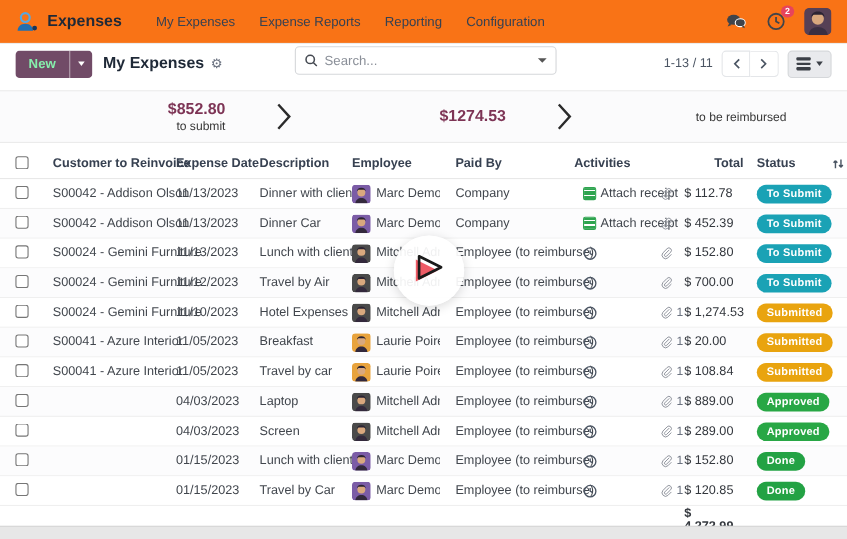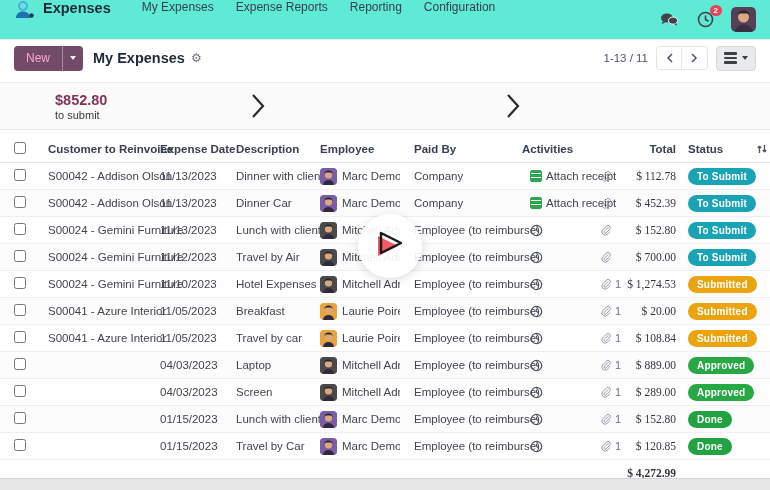--- a/index.html
+++ b/index.html
@@ -1,34 +1,34 @@
 <!DOCTYPE html>
 <html style="--brand: #714B67; --kpi: #7d3455;"><head>
 <meta charset="utf-8">
 <style>
   * { margin:0; padding:0; box-sizing:border-box; }
   html,body { width:770px; height:490px; overflow:hidden; background:#fff;
     font-family:"Liberation Sans","DejaVu Sans",sans-serif; color:#374151; }
 
   
-  .topnav { height:40px; display:flex; padding:0 14px;
-    border-bottom:1px solid #ececec; background:#5eead4; }
+  .topnav { height:40px; display:flex; align-items:center; padding:0 14px;
+    border-bottom:1px solid #ececec; background:#f97316; }
   .app-icon { width:22px; height:20px; margin-right:7px; }
   .app-name { font-size:14.5px; font-weight:bold; color:#1f2937; margin-right:20px; }
   .nav-item { font-size:12px; color:#374151; margin:0 11px; cursor:pointer; white-space:nowrap; }
   .topnav-right { margin-left:auto; display:flex; align-items:center; gap:16px; }
   .sysicon { position:relative; width:20px; height:20px; display:flex; align-items:center; justify-content:center; }
   .sysbadge { position:absolute; top:-5px; right:-7px; background:#e7445c; color:#fff;
     font-size:8px; font-weight:bold; border-radius:8px; padding:1px 4px; }
   .user-avatar { width:25px; height:25px; border-radius:5px; overflow:hidden; }
 
   
   .controlbar { height:36px; display:flex; align-items:center; padding:0 14px; background:#fff; }
   .btn-new { display:flex; align-items:stretch; border-radius:4px; overflow:hidden; height:25px; }
-  .btn-new-main { background:var(--brand,#714B67); color:#f9a8d4; font-size:12px; font-weight:normal;
+  .btn-new-main { background:var(--brand,#714B67); color:#86efac; font-size:12px; font-weight:bold;
     display:flex; align-items:center; padding:0 12px; cursor:pointer; }
   .btn-new-caret { background:var(--brand,#714B67); border-left:1px solid rgba(255,255,255,.35);
     display:flex; align-items:center; padding:0 7px; cursor:pointer; }
   .caret-down { width:0; height:0; border-left:3.5px solid transparent; border-right:3.5px solid transparent;
     border-top:4px solid #fff; }
   .view-title { font-size:14.5px; font-weight:bold; color:#1f2937; margin-left:10px; }
   .gear { font-size:12px; color:#6b7280; margin-left:6px; cursor:pointer; }
   .searchbox { position:absolute; left:268px; top:42px; width:238px; height:26px; border:1px solid #d5d7da;
     border-radius:4px; display:flex; align-items:center; padding:0 8px; background:#fff; }
   .searchbox input { border:none; outline:none; flex:1; font-size:12px; color:#374151; margin-left:6px;
@@ -47,21 +47,21 @@
     display:flex; align-items:center; padding:0 7px; gap:5px; cursor:pointer; }
   .list-glyph { display:flex; flex-direction:column; gap:2px; }
   .list-glyph span { width:13px; height:2.5px; background:#3b3f46; border-radius:1px; }
   .caret-dark { width:0; height:0; border-left:3.5px solid transparent; border-right:3.5px solid transparent;
     border-top:4px solid #3b3f46; }
 
   
   .kpi-band { height:48px; margin-top:6px; background:#fbfbfc; border-top:1px solid #ebebeb;
     border-bottom:1px solid #ebebeb; display:flex; align-items:center; justify-content:space-between;
     padding:0 55px; }
-  .kpi { text-align:left; min-width:150px; cursor:pointer; }
+  .kpi { text-align:right; min-width:150px; cursor:pointer; }
   .kpi-amount { font-size:14.5px; font-weight:bold; color:var(--kpi,#7d3455); }
   .kpi-label { font-size:11px; color:#373737; margin-top:1px; }
   .kpi-chevron { width:14px; height:26px; }
 
   
   .table { margin-top:6px; }
   .tr, .thead, .tfoot { display:grid;
     grid-template-columns:34px 112px 76px 84px 94px 108px 84px 30px 56px 78px 14px;
     align-items:center; }
   .thead { height:27px; border-bottom:1px solid #e3e3e3; background:#fff; }
@@ -72,21 +72,21 @@
   .tr:nth-child(even) { background:#fcfcfd; }
   .td { font-size:11.5px; color:#41464d; padding-left:14px; white-space:nowrap; }
   .td-check, .th-check { padding-left:14px; }
   .td-check input, .th-check input { width:12px; height:12px; accent-color:#714B67; cursor:pointer; }
   .td-employee { display:flex; align-items:center; gap:5px; padding-left:14px; overflow:hidden; }
   .avatar-sq { width:17px; height:17px; border-radius:3px; flex:0 0 auto; }
   .td-activity { display:flex; align-items:center; gap:4px; padding-left:22px; cursor:pointer; }
   .receipt-ic { width:12px; height:12px; border-radius:2px; flex:0 0 auto;
     background:repeating-linear-gradient(180deg,#2ea44f 0 2px,#fff 2px 3px,#2ea44f 3px 4px); border:1px solid #2ea44f; }
   .td-attach { display:flex; align-items:center; gap:3px; padding-left:8px; color:#6b7280; font-size:11px; }
-  .td-total { text-align:right; padding:0 2px 0 0; font-size:11.5px; color:#33373d;font-family:Liberation Serif, serif; }
+  .td-total { text-align:left; padding:0 2px 0 0; font-size:11.5px; color:#33373d; }
   .badge { display:inline-block; font-size:10px; font-weight:bold; color:#fff; padding:3px 9px;
     border-radius:10px; letter-spacing:.2px; cursor:pointer; }
   .td-status { padding-left:10px; }
   .tfoot { height:27px; border-bottom:1px solid #e3e3e3; }
   .tfoot .td-total { font-weight:bold; }
 
   
   .play-overlay { position:absolute; left:358px; top:214px; width:64px; height:64px; border-radius:50%;
     background:rgba(255,255,255,.92); box-shadow:0 2px 10px rgba(0,0,0,.15);
     display:flex; align-items:center; justify-content:center; cursor:pointer; }
@@ -139,20 +139,28 @@
 <div class="controlbar">
   <div class="btn-new">
     <div class="btn-new-main">New</div>
     <div class="btn-new-caret">
         <span class="caret-down"></span>
       </div>
   </div>
   <span class="view-title">My Expenses</span>
   <span class="gear">⚙</span>
 
+  <div class="searchbox">
+    <svg width="12" height="12" viewBox="0 0 12 12">
+      <circle cx="5" cy="5" r="3.8" fill="none" stroke="#454a52" stroke-width="1.4"></circle>
+      <path d="M8 8l3 3" stroke="#454a52" stroke-width="1.4"></path>
+    </svg>
+    <input placeholder="Search..." style="">
+    <span class="search-caret"></span>
+  </div>
 
   <div class="pager-zone">
     <span class="pager-text">1-13 / 11</span>
     <div class="pager-btns">
       <div class="pager-btn">
         <svg width="7" height="10" viewBox="0 0 7 10">
             <path d="M6 1L2 5l4 4" fill="none" stroke="#4b5563" stroke-width="1.5"></path>
           </svg>
       </div>
       <div class="pager-btn">
@@ -174,25 +182,27 @@
 
 <div class="kpi-band">
   <div class="kpi">
     <div class="kpi-amount">$852.80</div>
     <div class="kpi-label">to submit</div>
   </div>
   <svg class="kpi-chevron" viewBox="0 0 14 26">
     <path d="M2 2l10 11L2 24" fill="none" stroke="#2b2b2b" stroke-width="2.2"></path>
   </svg>
   <div class="kpi">
+    <div class="kpi-amount">$1274.53</div>
   </div>
   <svg class="kpi-chevron" viewBox="0 0 14 26">
     <path d="M2 2l10 11L2 24" fill="none" stroke="#2b2b2b" stroke-width="2.2"></path>
   </svg>
   <div class="kpi">
+    <div class="kpi-label">to be reimbursed</div>
   </div>
 </div>
 
 <div class="table">
   <div class="thead">
     <div class="th th-check"><input type="checkbox" style=""></div>
     <div class="th">Customer to Reinvoice</div>
     <div class="th">Expense Date</div>
     <div class="th">Description</div>
     <div class="th">Employee</div>

